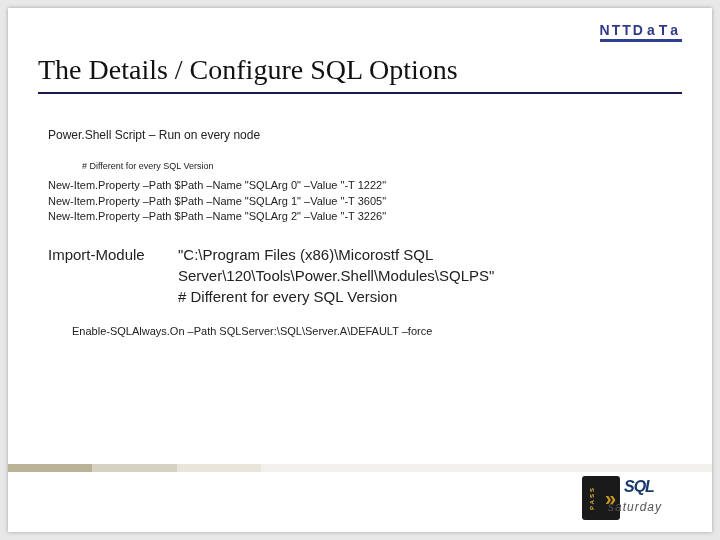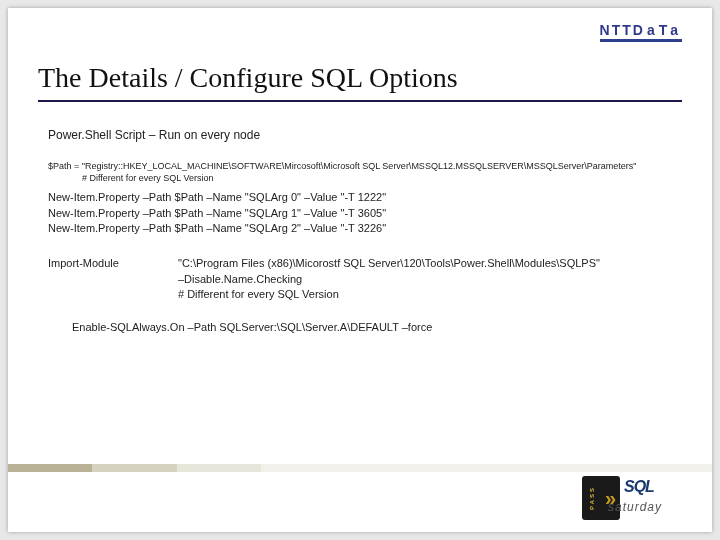--- a/index.html
+++ b/index.html
@@ -41,21 +41,20 @@
     position: absolute;
     top: 46px;
     left: 30px;
     right: 30px;
     font-size: 28px;
     font-weight: 400;
     color: #111;
     font-family: "Times New Roman", Georgia, serif;
     padding-bottom: 6px;
     border-bottom: 2px solid #1a1a4a;
-    margin-top: 8px;
   }
   .content {
     position: absolute;
     top: 120px;
     left: 40px;
     right: 30px;
     color: #222;
   }
   .section-label {
     font-size: 12px;
@@ -70,21 +69,21 @@
     padding-left: 34px;
   }
   .code-block {
     font-size: 11px;
     line-height: 1.4;
     margin-top: 6px;
   }
   .mod-row {
     display: flex;
     margin-top: 20px;
-    font-size: 11px;
+    font-size: 15px;
     line-height: 1.4;
   }
   .mod-label {
     width: 130px;
     flex: 0 0 auto;
   }
   .mod-body {
     flex: 1 1 auto;
   }
   .enable {
@@ -167,34 +166,32 @@
     <span>NTT</span><span class="data">DaTa</span>
     <span class="under"></span>
   </div>
 
   <div class="title">The Details / Configure SQL Options</div>
 
   <div class="content">
 
     <div class="section-label">Power.Shell Script – Run on every node</div>
 
-    <div class="code-small">$Path = "Registry::HKEY_LOCAL_MACHINE\SOFTWARE\Mircosoft\Microsoft SQL Server\MSSQL12.MSSQLSERVER\MSSQLServer\Parameters"</div>
     <div class="code-small indent"># Different for every SQL Version</div>
 
     <div class="code-block">
       <div>New-Item.Property –Path $Path –Name "SQLArg 0" –Value "-T 1222"</div>
       <div>New-Item.Property –Path $Path –Name "SQLArg 1" –Value "-T 3605"</div>
       <div>New-Item.Property –Path $Path –Name "SQLArg 2" –Value "-T 3226"</div>
     </div>
 
     <div class="mod-row">
       <div class="mod-label">Import-Module</div>
       <div class="mod-body">
         <div>"C:\Program Files (x86)\Micorostf SQL Server\120\Tools\Power.Shell\Modules\SQLPS"</div>
-        <div>–Disable.Name.Checking</div>
         <div># Different for every SQL Version</div>
       </div>
     </div>
 
     <div class="enable">Enable-SQLAlways.On –Path SQLServer:\SQL\Server.A\DEFAULT –force</div>
 
   </div>
 
   <div class="footer-bar">
     <div class="fb1"></div>

